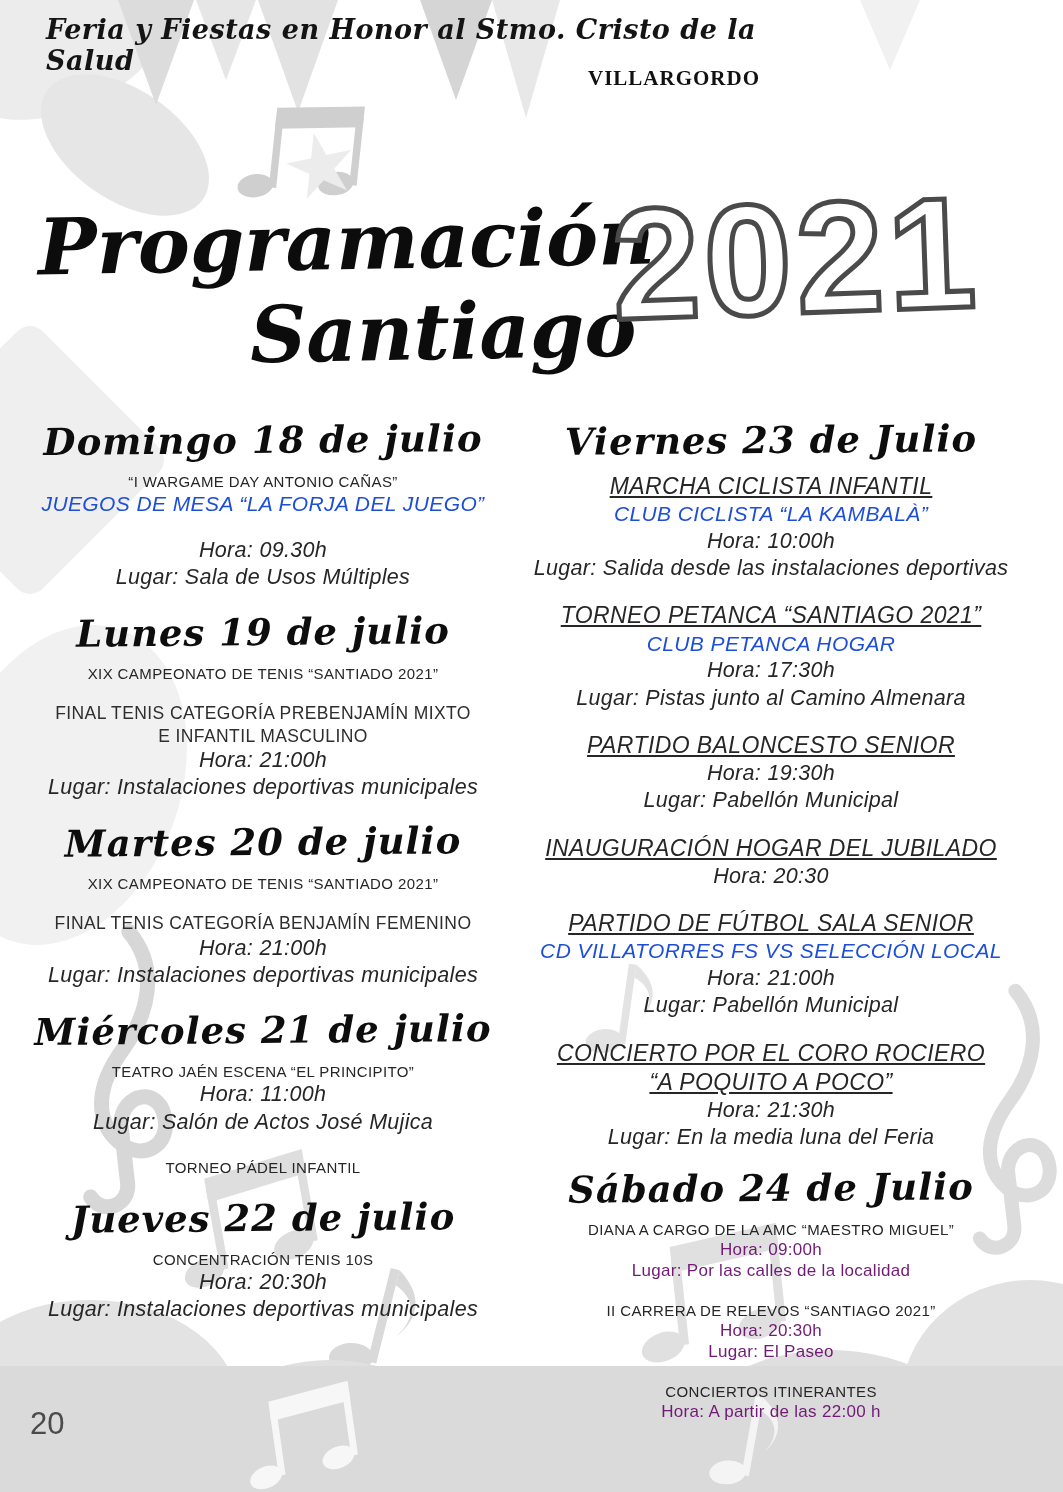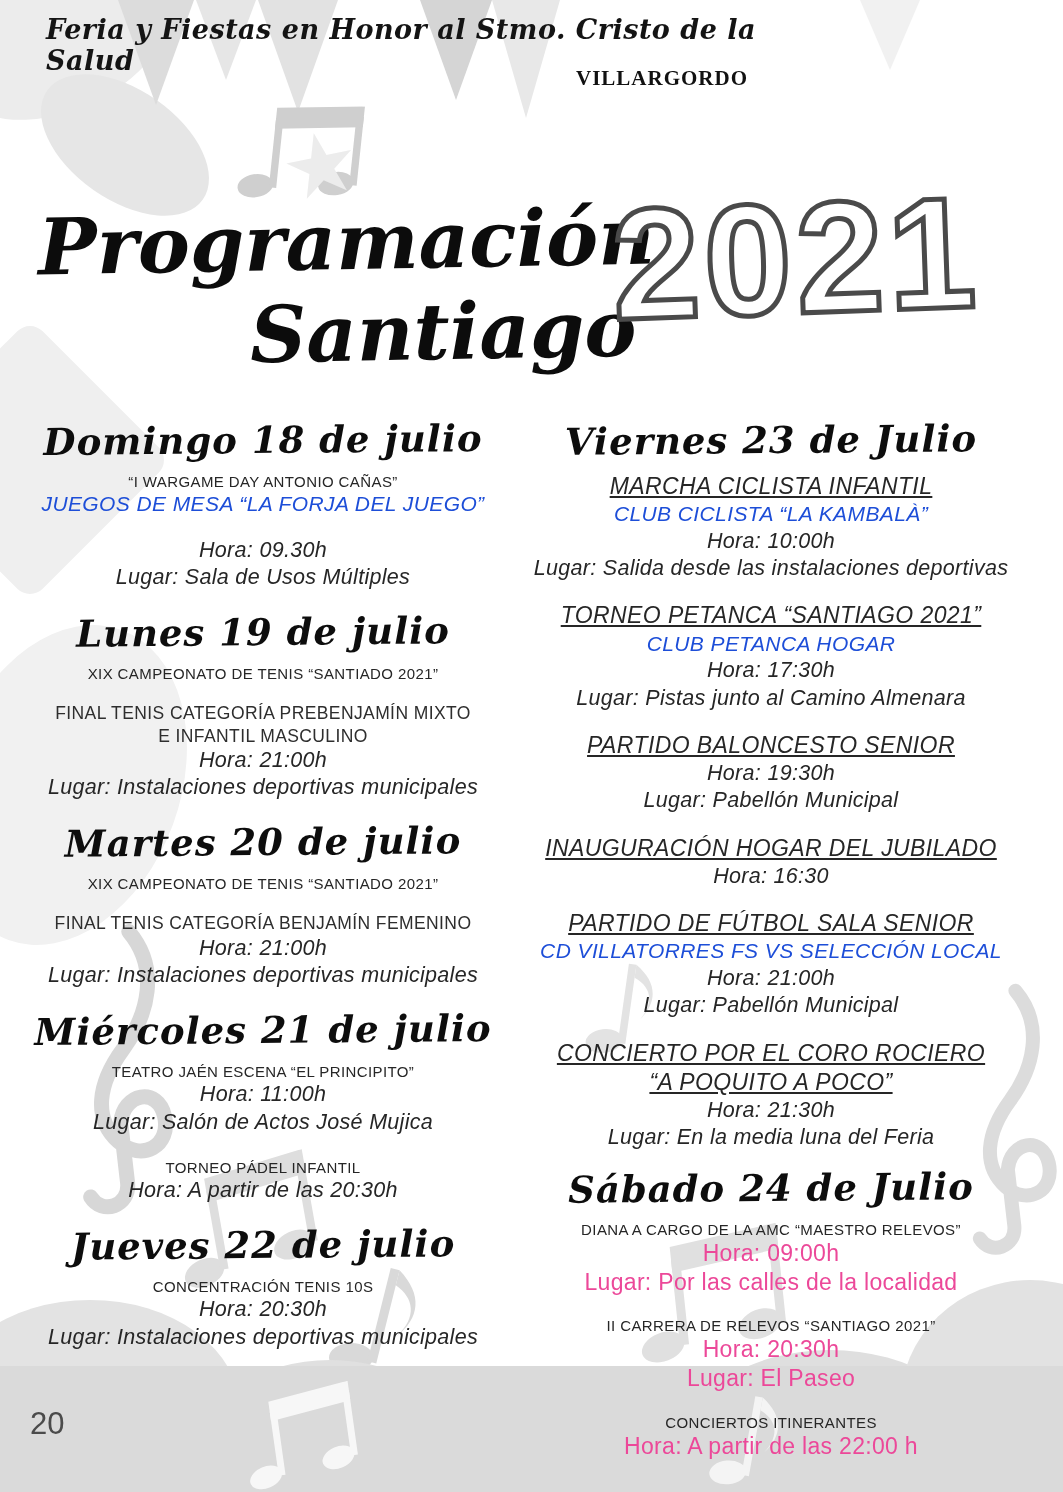--- a/index.html
+++ b/index.html
@@ -8,21 +8,21 @@
   
   .deco{position:absolute;pointer-events:none;}
   .tri{width:0;height:0;position:absolute;}
   .blob{position:absolute;border-radius:50%;}
   .gray-band{position:absolute;left:0;right:0;bottom:0;height:126px;background:#dadada;}
   .star-glyph{position:absolute;font-family:"DejaVu Sans",sans-serif;line-height:1;}
   
   .script{font-family:"DejaVu Serif",serif;font-style:italic;font-weight:700;}
   .header-script{position:absolute;left:46px;top:14px;width:740px;font-size:27px;color:#141414;
                  letter-spacing:.5px;}
-  .villargordo{position:absolute;left:576px;top:66px;width:200px;text-align:left;
+  .villargordo{position:absolute;left:560px;top:66px;width:200px;text-align:right;
                font-family:"Liberation Serif",serif;font-weight:700;font-size:21px;
                letter-spacing:1px;color:#111;}
   
   .title1{position:absolute;left:38px;top:196px;font-size:78px;color:#0c0c0c;transform:rotate(-1deg);}
   .title2{position:absolute;left:250px;top:286px;font-size:78px;color:#0c0c0c;transform:rotate(-1deg);}
   .year{position:absolute;left:612px;top:168px;font-family:"Liberation Sans",sans-serif;
         font-weight:700;font-size:158px;color:#ffffff;letter-spacing:4px;
         -webkit-text-stroke:5px #4a4a4a;transform:rotate(-2deg);}
   
   .col{position:absolute;top:404px;text-align:center;}
@@ -30,21 +30,21 @@
   .col-right{left:522px;width:498px;}
   .day-heading{font-family:"DejaVu Serif",serif;font-style:italic;font-weight:700;
                font-size:37px;letter-spacing:1px;color:#0d0d0d;margin:14px 0 10px;
                transform:rotate(-0.5deg);}
   .event{margin-bottom:19px;}
   .line{line-height:1.27;}
   .t {font-size:15px;letter-spacing:.4px;color:#262626;}
   .ti{font-size:23px;letter-spacing:.4px;color:#262626;font-style:italic;text-decoration:underline;}
   .s {font-size:17.5px;letter-spacing:.4px;color:#2e2e2e;max-width:430px;margin:0 auto;}
   .si{font-size:21px;letter-spacing:.4px;color:#1d4ed8;font-style:italic;}
-  .d {font-size:23px;letter-spacing:.3px;color:#ec4899;}
+  .d {font-size:17px;letter-spacing:.3px;color:#701a75;}
   .di{font-size:21.5px;letter-spacing:.3px;color:#262626;font-style:italic;}
   .page-number{position:absolute;left:30px;top:1406px;font-size:31px;color:#4b4b4b;}
 </style>
 </head>
 <body>
 
 <div class="page">
 
   <svg width="0" height="0" style="position:absolute">
     <defs>
@@ -165,21 +165,20 @@
 
     <div class="day">
       <div class="day-heading">Miércoles 21 de julio</div>
       <div class="event">
         <div class="line t">TEATRO JAÉN ESCENA “EL PRINCIPITO”</div>
         <div class="line di">Hora: 11:00h</div>
         <div class="line di">Lugar: Salón de Actos José Mujica</div>
       </div>
       <div class="event" style="margin-top:22px;">
         <div class="line t">TORNEO PÁDEL INFANTIL</div>
-        <div class="line di">Hora: A partir de las 20:30h</div>
       </div>
     </div>
 
     <div class="day">
       <div class="day-heading">Jueves 22 de julio</div>
       <div class="event" style="margin-bottom:10px;">
         <div class="line t">CONCENTRACIÓN TENIS 10S</div>
         <div class="line di">Hora: 20:30h</div>
         <div class="line di">Lugar: Instalaciones deportivas municipales</div>
       </div>
@@ -203,40 +202,40 @@
         <div class="line di">Hora: 17:30h</div>
         <div class="line di">Lugar: Pistas junto al Camino Almenara</div>
       </div>
       <div class="event">
         <div class="line ti">PARTIDO BALONCESTO SENIOR</div>
         <div class="line di">Hora: 19:30h</div>
         <div class="line di">Lugar: Pabellón Municipal</div>
       </div>
       <div class="event">
         <div class="line ti">INAUGURACIÓN HOGAR DEL JUBILADO</div>
-        <div class="line di">Hora: 16:30</div>
+        <div class="line di">Hora: 20:30</div>
       </div>
       <div class="event">
         <div class="line ti">PARTIDO DE FÚTBOL SALA SENIOR</div>
         <div class="line si">CD VILLATORRES FS VS SELECCIÓN LOCAL</div>
         <div class="line di">Hora: 21:00h</div>
         <div class="line di">Lugar: Pabellón Municipal</div>
       </div>
       <div class="event" style="margin-bottom:8px;">
         <div class="line ti">CONCIERTO POR EL CORO ROCIERO</div>
         <div class="line ti">“A POQUITO A POCO”</div>
         <div class="line di">Hora: 21:30h</div>
         <div class="line di">Lugar: En la media luna del Feria</div>
       </div>
     </div>
 
     <div class="day">
       <div class="day-heading">Sábado 24 de Julio</div>
       <div class="event">
-        <div class="line t">DIANA A CARGO DE LA AMC “MAESTRO RELEVOS”</div>
+        <div class="line t">DIANA A CARGO DE LA AMC “MAESTRO MIGUEL”</div>
         <div class="line d">Hora: 09:00h</div>
         <div class="line d">Lugar: Por las calles de la localidad</div>
       </div>
       <div class="event">
         <div class="line t">II CARRERA DE RELEVOS “SANTIAGO 2021”</div>
         <div class="line d">Hora: 20:30h</div>
         <div class="line d">Lugar: El Paseo</div>
       </div>
       <div class="event">
         <div class="line t">CONCIERTOS ITINERANTES</div>

